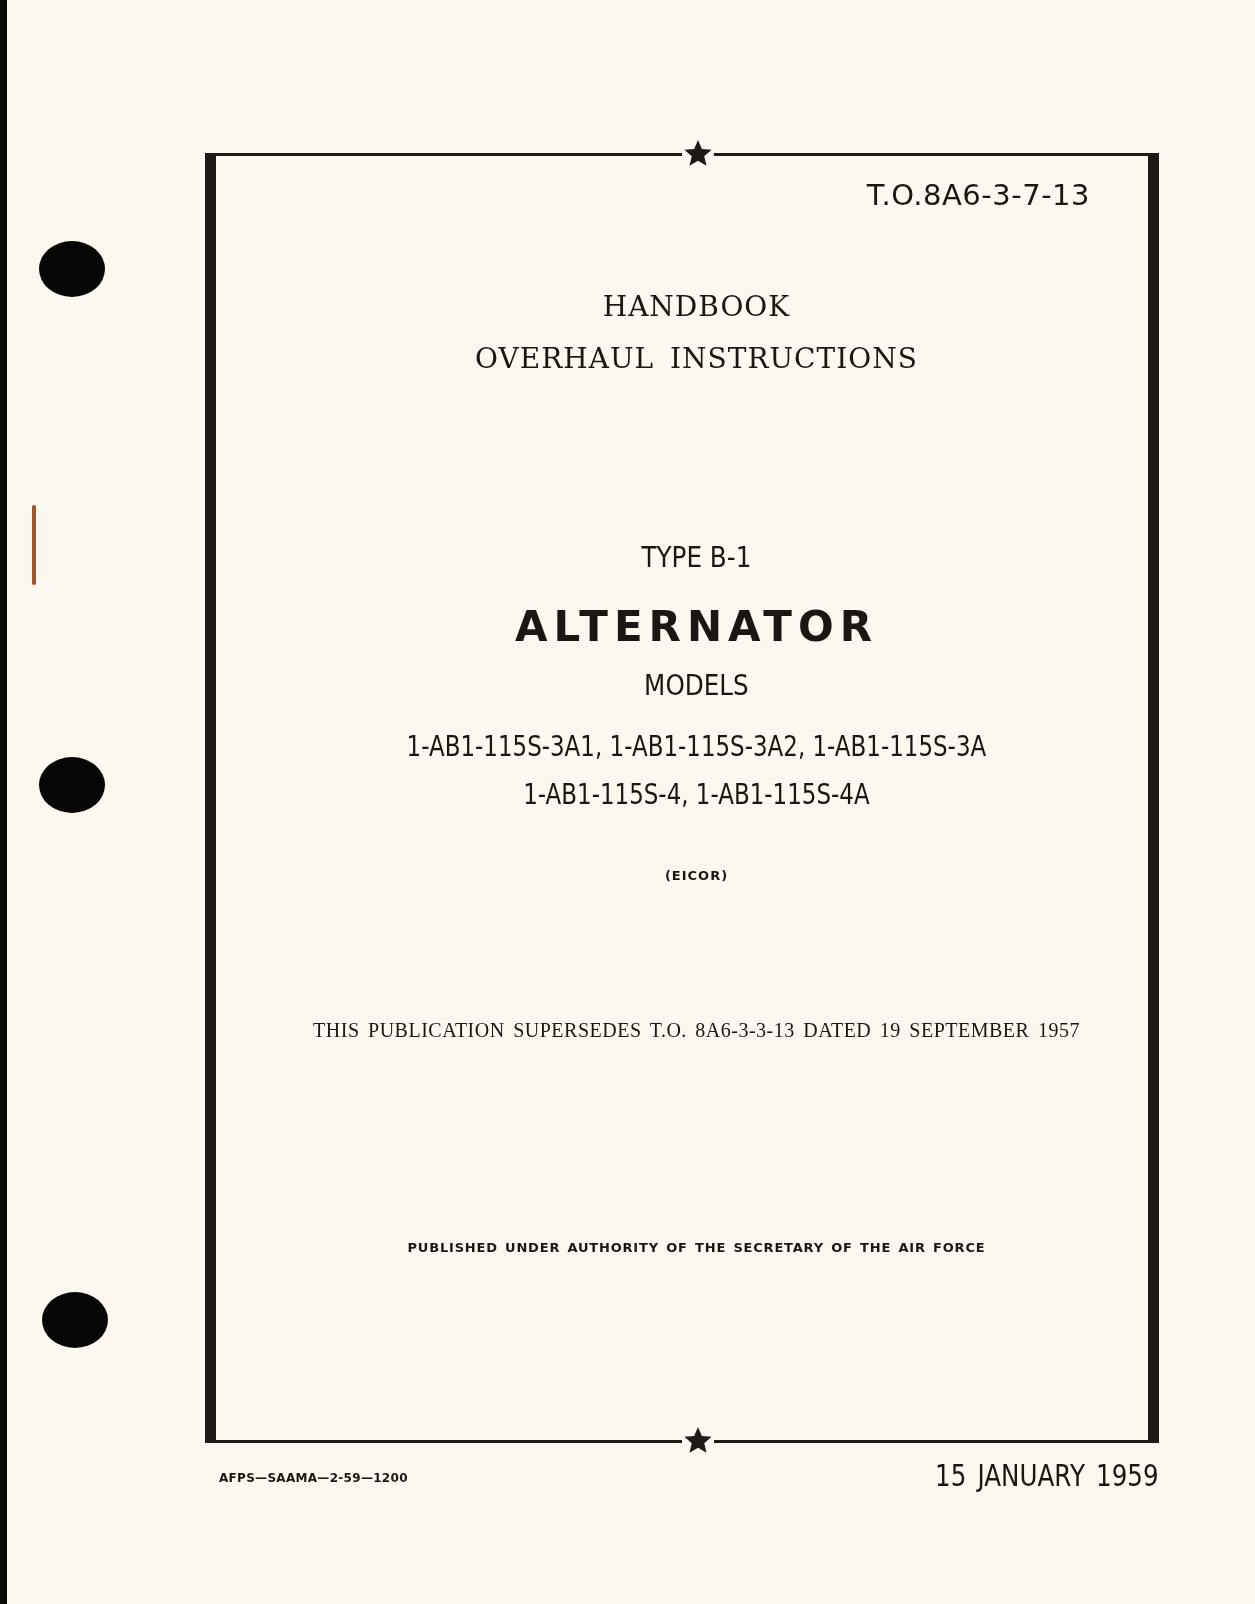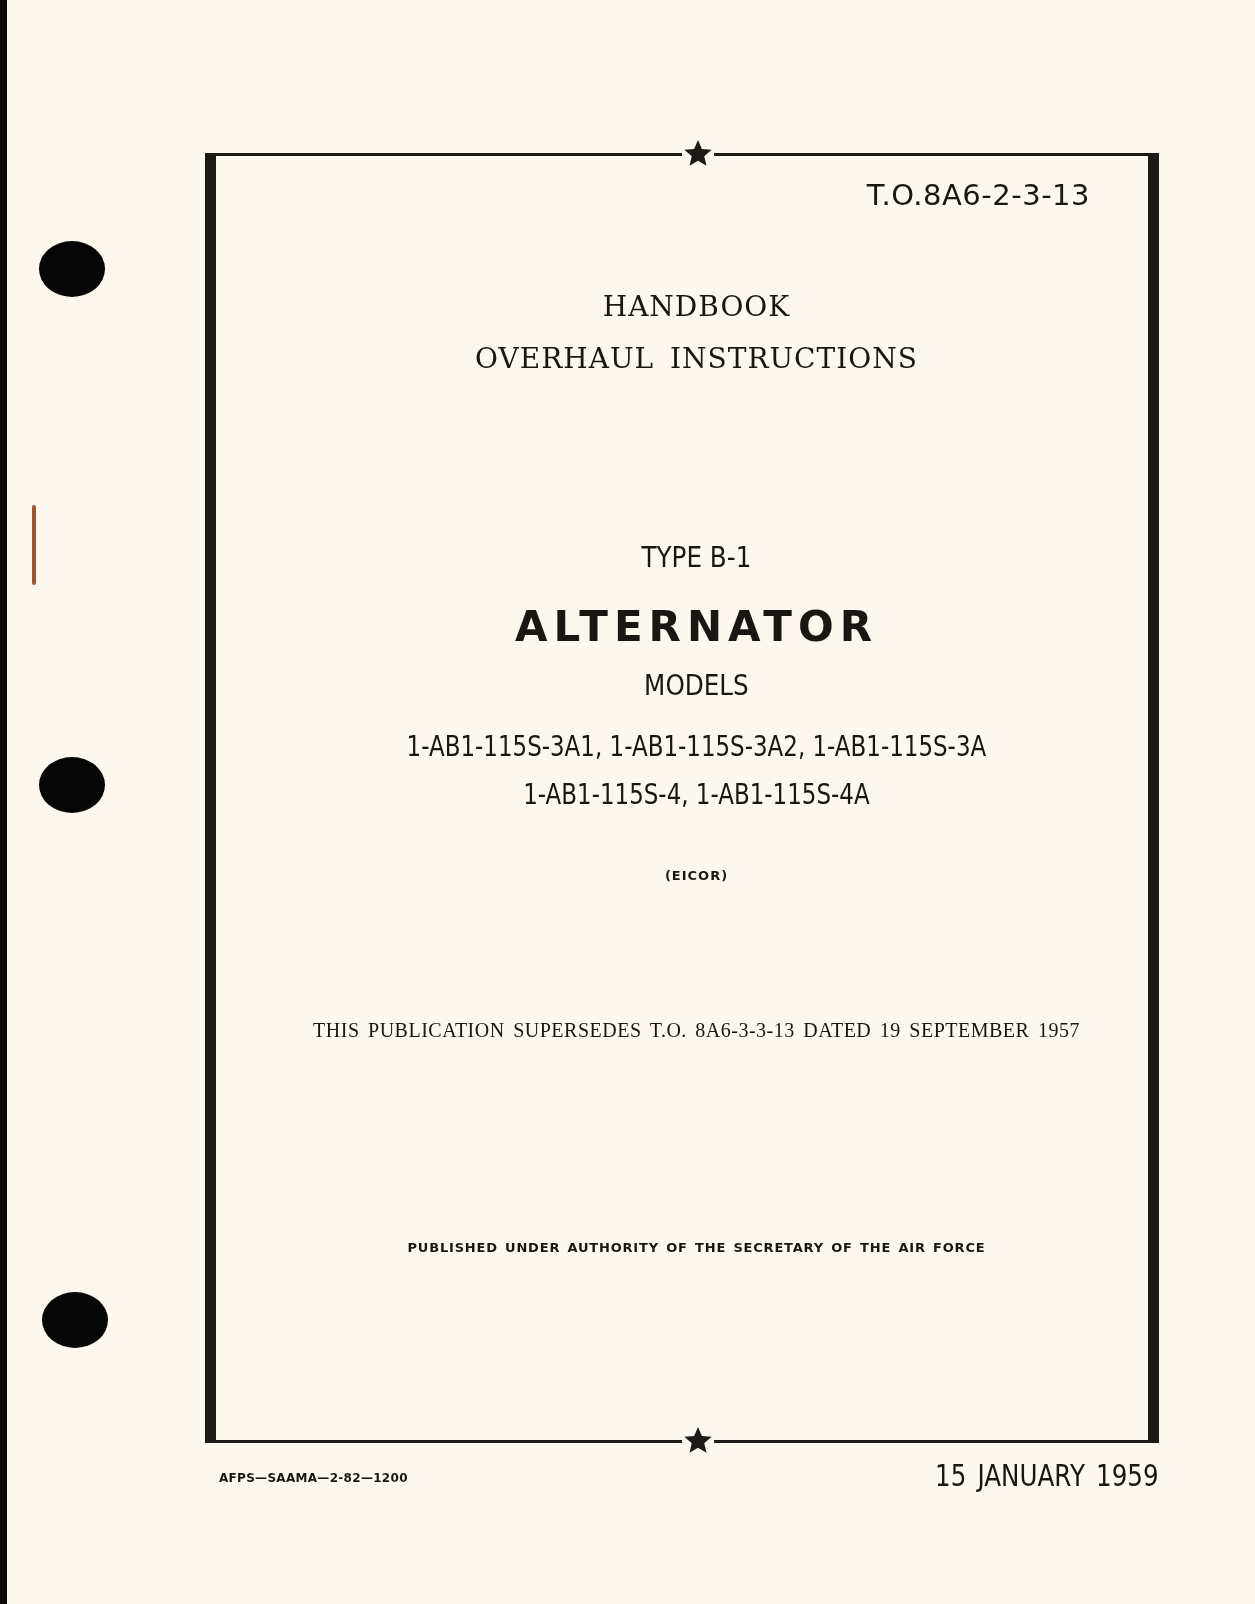--- a/index.html
+++ b/index.html
@@ -195,30 +195,30 @@
     <svg width="30" height="30" viewBox="0 0 24 24">
         <path d="M12 1.5l3.1 7.2 7.8.7-5.9 5.1 1.8 7.7L12 18.1l-6.8 4.1 1.8-7.7-5.9-5.1 7.8-.7z" fill="#1e1a18"></path>
       </svg>
   </div>
   <div class="star star-bottom">
     <svg width="30" height="30" viewBox="0 0 24 24">
         <path d="M12 1.5l3.1 7.2 7.8.7-5.9 5.1 1.8 7.7L12 18.1l-6.8 4.1 1.8-7.7-5.9-5.1 7.8-.7z" fill="#1e1a18"></path>
       </svg>
   </div>
 
-  <div class="to-number">T.O.8A6-2-3-13</div>
+  <div class="to-number">T.O.8A6-3-7-13</div>
 
   <div class="center-text handbook">HANDBOOK</div>
   <div class="center-text overhaul">OVERHAUL INSTRUCTIONS</div>
 
   <div class="center-text type-line">TYPE B-1</div>
   <div class="center-text alternator">ALTERNATOR</div>
   <div class="center-text models-label">MODELS</div>
   <div class="center-text models-line-1">1-AB1-115S-3A1, 1-AB1-115S-3A2, 1-AB1-115S-3A</div>
   <div class="center-text models-line-2">1-AB1-115S-4, 1-AB1-115S-4A</div>
   <div class="center-text manufacturer">(EICOR)</div>
 
   <div class="center-text supersedes">THIS PUBLICATION SUPERSEDES T.O. 8A6-3-3-13 DATED 19 SEPTEMBER 1957</div>
   <div class="center-text authority">PUBLISHED UNDER AUTHORITY OF THE SECRETARY OF THE AIR FORCE</div>
 
-  <div class="print-code">AFPS—SAAMA—2-82—1200</div>
+  <div class="print-code">AFPS—SAAMA—2-59—1200</div>
   <div class="issue-date">15 JANUARY 1959</div>
 </div>
 
 </body></html>

